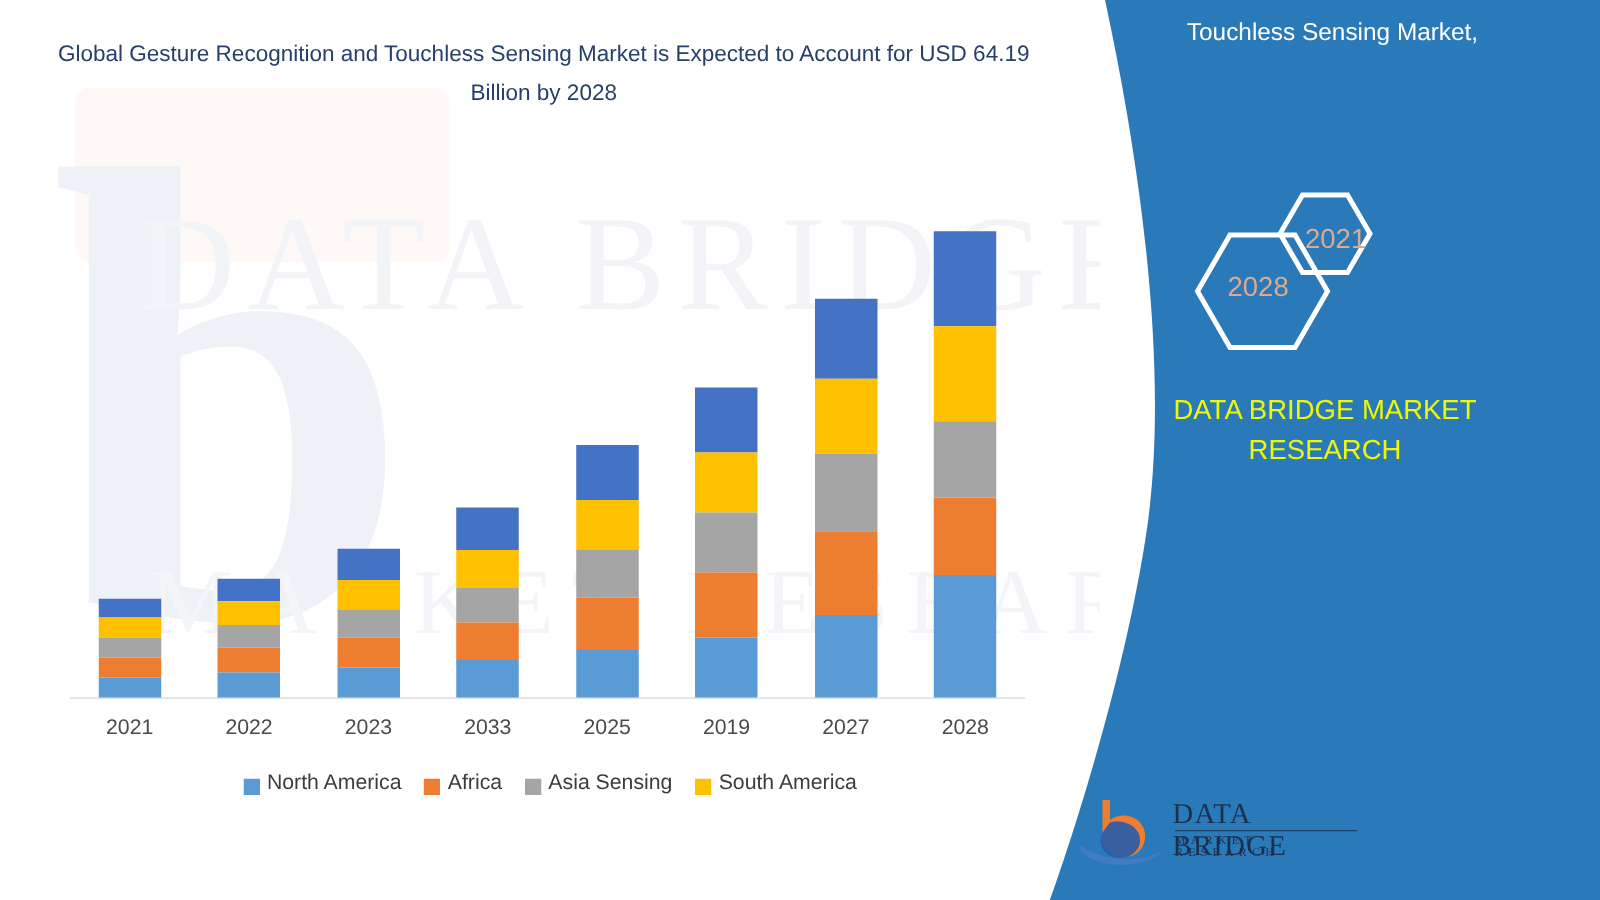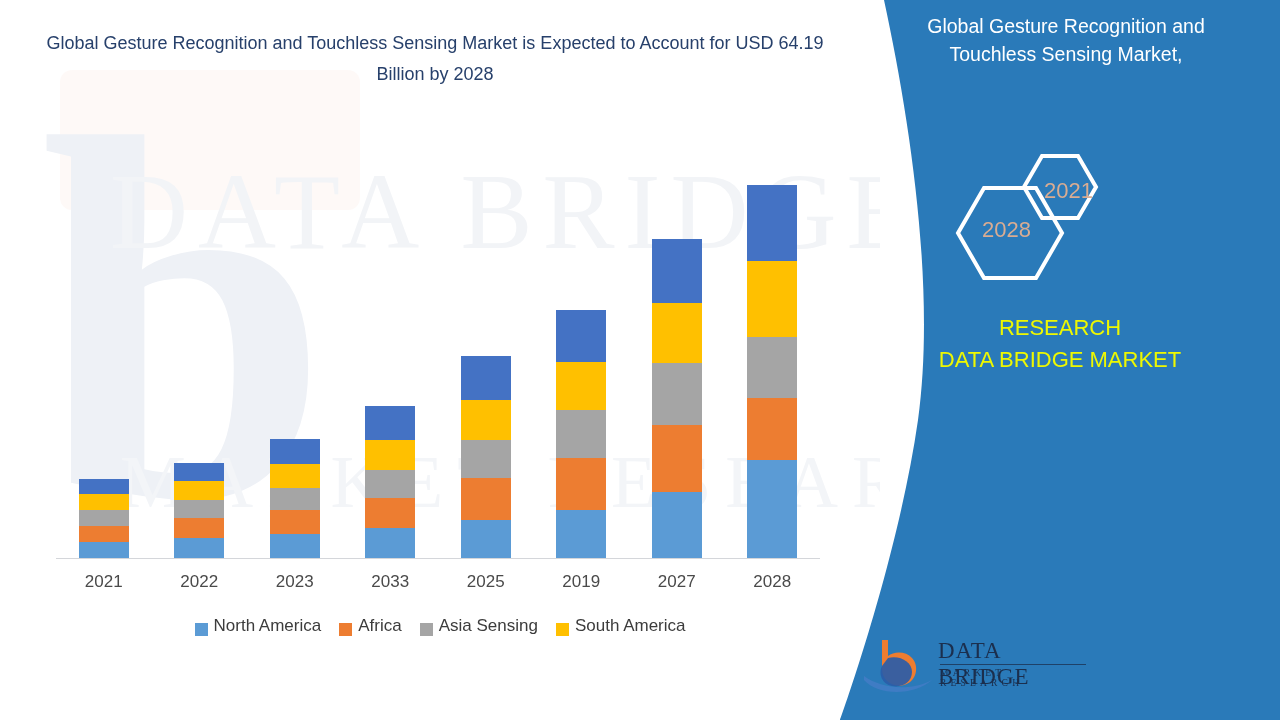--- a/index.html
+++ b/index.html
@@ -348,36 +348,35 @@
 </div>
 
 <div id="right-panel">
 
   <svg id="right-panel-bg" viewBox="0 0 440 720" preserveAspectRatio="none">
     <path d="M 44,0 L 440,0 L 440,720 L 0,720 C 0,720 58,560 78,420 C 96,290 70,120 44,0 Z" fill="#2a7ab9"></path>
   </svg>
 
   <div id="right-content">
     <div id="panel-title">
-      <div>Global Gesture Recognition and</div>
       <div>Touchless Sensing Market,</div>
     </div>
 
     <div id="hexes">
       <svg width="220" height="130" viewBox="0 0 220 130">
         <polygon points="92,6 128,6 146,37 128,68 92,68 74,37" fill="none" stroke="#ffffff" stroke-width="4"></polygon>
         <polygon points="34,38 86,38 112,83 86,128 34,128 8,83" fill="none" stroke="#ffffff" stroke-width="4"></polygon>
       </svg>
       <div id="hex-2021-label" class="hex-label">2021</div>
       <div id="hex-2028-label" class="hex-label">2028</div>
     </div>
 
     <div id="brand-name">
+      <div>DATA BRIDGE MARKET</div>
       <div>RESEARCH</div>
-      <div>DATA BRIDGE MARKET</div>
     </div>
 
     <div id="logo">
       <svg width="72" height="62" viewBox="0 0 72 62" style="position:absolute;left:0;top:4px">
         <path d="M10,4 L26,4 L26,20 C32,15 44,15 50,22 C58,31 54,46 42,49 C30,52 20,44 20,33 L20,4 L10,4 Z" fill="#ED7D31"></path>
         <path d="M26,22 C38,19 50,26 50,36 C50,46 40,52 30,50 C20,48 16,38 20,30 Z" fill="#2a5ca8" opacity="0.92"></path>
         <path d="M2,40 C18,52 48,56 70,44 C52,60 16,60 2,44 Z" fill="#3f7cc4"></path>
       </svg>
       <div id="logo-text-main">DATA BRIDGE</div>
       <div id="logo-rule"></div>

